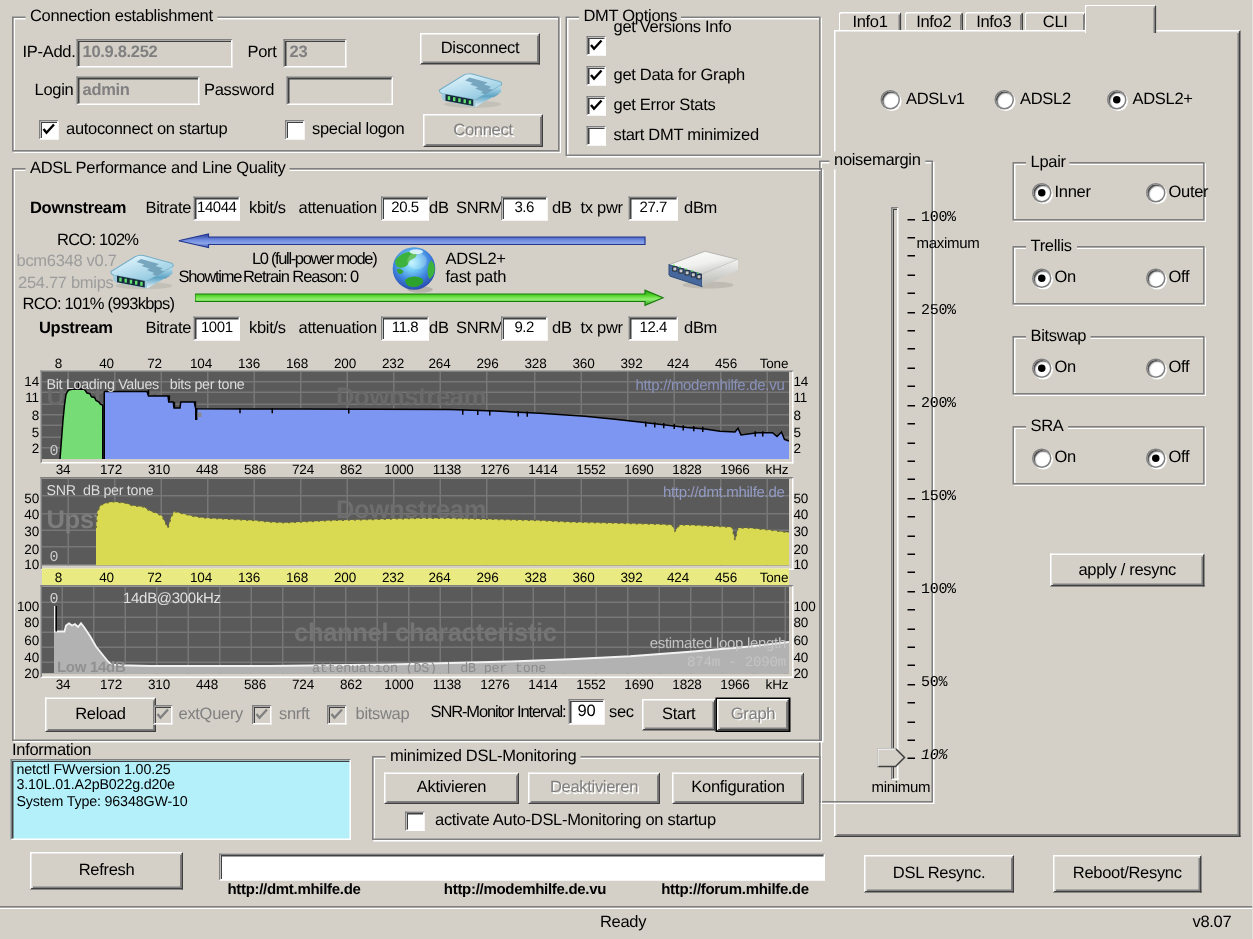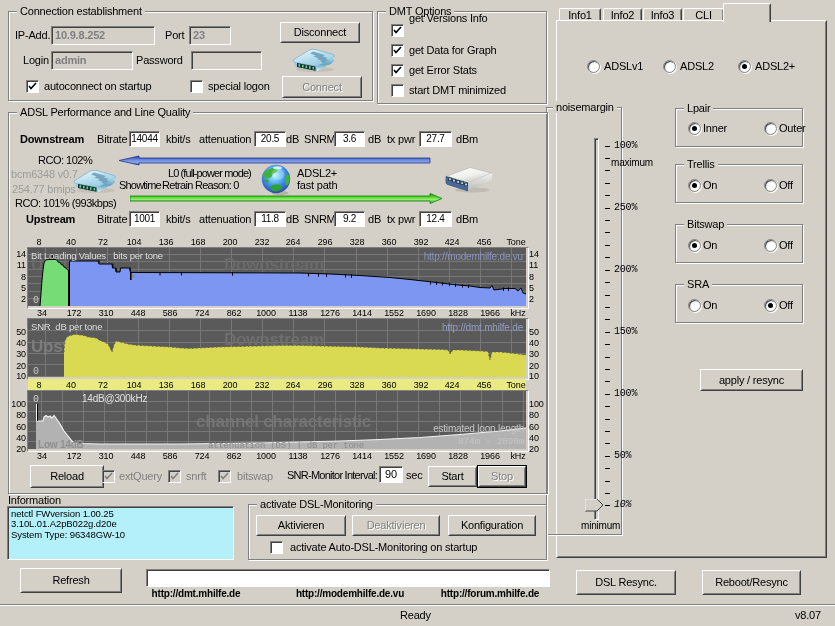--- a/index.html
+++ b/index.html
@@ -622,31 +622,31 @@
   <div class="cb dis" style="left:218px;top:470px;">
       <svg width="9" height="9">
         <path d="M1,4 L3,6.5 L8,1" stroke="#808080" stroke-width="1.6" fill="none"></path>
       </svg>
     </div>
   <div class="lbl gray" style="left:237px;top:470px;">bitswap</div>
   <div class="lbl" style="left:287px;top:469px;letter-spacing:-0.75px;">SNR-Monitor Interval:</div>
   <div class="field" style="left:379px;top:466px;width:22px;height:15px;line-height:15px;text-align:center;">90</div>
   <div class="lbl" style="left:406px;top:469px;">sec</div>
   <div class="btn" style="left:428px;top:466px;width:47px;height:19px;line-height:19px;">Start</div>
-  <div class="btn dis" style="left:478px;top:466px;width:46px;height:19px;line-height:19px;outline:1px solid #000;">Stop</div>
+  <div class="btn dis" style="left:478px;top:466px;width:46px;height:19px;line-height:19px;outline:1px solid #000;">Graph</div>
 
   <div class="lbl" style="left:8px;top:494px;">Information</div>
   <div class="abs" style="left:7px;top:506px;width:222px;height:50px;background:#b4f0fa;
        border:1px solid;border-color:#808080 #fff #fff #808080;box-shadow:inset 1px 1px 0 #404040;
        font-size:9.5px;line-height:10.4px;padding:2px 0 0 3px;letter-spacing:-0.1px;">
     netctl FWversion 1.00.25<br>3.10L.01.A2pB022g.d20e<br>System Type: 96348GW-10
   </div>
 
   <div class="group" style="left:248px;top:504px;width:297px;height:54px;">
-    <div class="glabel">activate DSL-Monitoring</div>
+    <div class="glabel">minimized DSL-Monitoring</div>
   </div>
   <div class="btn" style="left:256px;top:515px;width:88px;height:19px;line-height:19px;">Aktivieren</div>
   <div class="btn dis" style="left:352px;top:515px;width:86px;height:19px;line-height:19px;">Deaktivieren</div>
   <div class="btn" style="left:448px;top:515px;width:86px;height:19px;line-height:19px;">Konfiguration</div>
   <div class="cb" style="left:270px;top:541px;"></div>
   <div class="lbl" style="left:290px;top:541px;">activate Auto-DSL-Monitoring on startup</div>
 
   <div class="btn" style="left:20px;top:568px;width:100px;height:23px;line-height:23px;">Refresh</div>
   <div class="abs" style="left:146px;top:569px;width:402px;height:16px;background:#fff;
        border:1px solid;border-color:#808080 #fff #fff #808080;box-shadow:inset 1px 1px 0 #404040;"></div>

